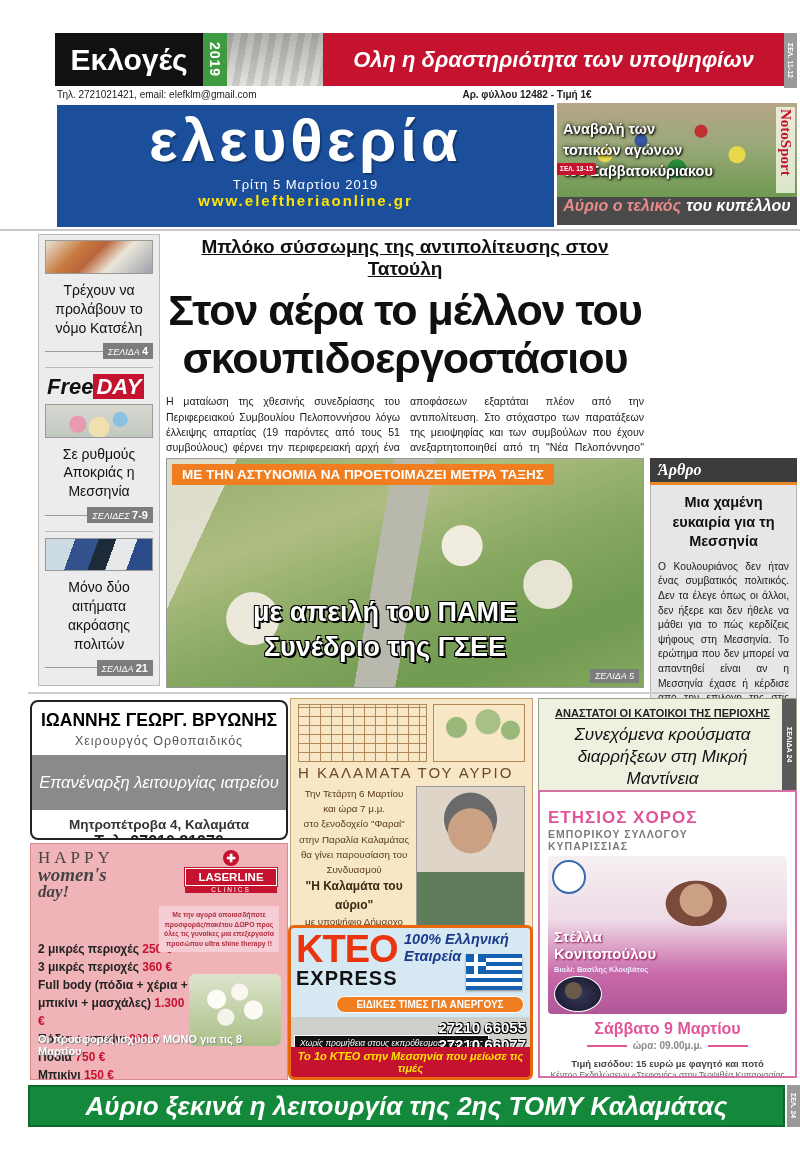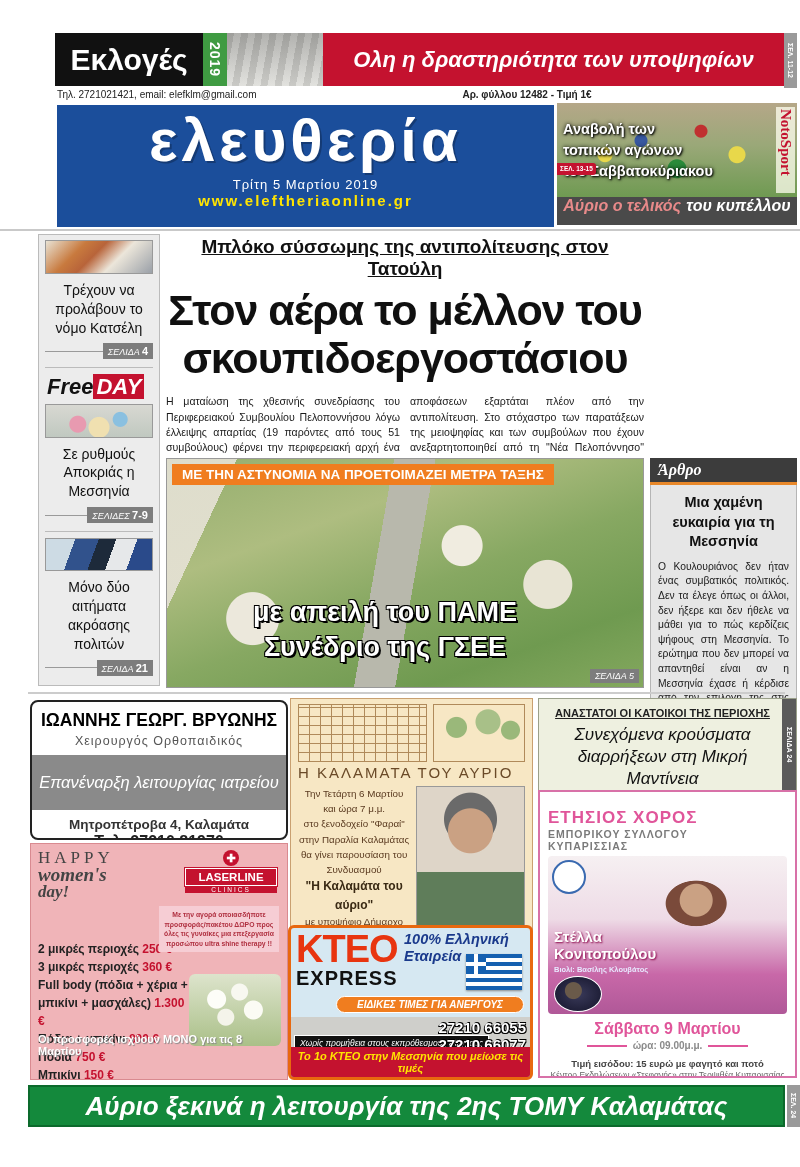--- a/index.html
+++ b/index.html
@@ -175,21 +175,21 @@
   
   .ad-kteo { position:absolute; left:288px; top:925px; width:245px; height:155px; background:#d6e8f2; border:3px solid #e8680f; border-radius:6px; overflow:hidden; }
   .kt-top { display:flex; padding:3px 5px 0; }
   .kt-brand { width:108px; }
   .kt-brand-1 { color:#e83510; font-size:38px; font-weight:bold; line-height:.95; letter-spacing:-1px; }
   .kt-brand-2 { color:#111; font-size:20px; font-weight:bold; letter-spacing:1px; }
   .kt-claim { flex:1; color:#1a3a8c; font-size:14.5px; font-weight:bold; font-style:italic; line-height:1.15; }
   .kt-flag { position:absolute; right:8px; top:26px; width:56px; height:36px; background:repeating-linear-gradient(180deg,#1560b0 0 4px,#fff 4px 8px); box-shadow:0 1px 2px #888; }
   .kt-flag::before { content:""; position:absolute; left:0; top:0; width:20px; height:20px; background:#1560b0; }
   .kt-flag::after { content:""; position:absolute; left:0; top:0; width:20px; height:20px; background:linear-gradient(90deg, transparent 8px, #fff 8px 12px, transparent 12px), linear-gradient(180deg, transparent 8px, #fff 8px 12px, transparent 12px); }
-  .kt-pill { margin:6px 6px 0 auto; width:188px; background:#f07d1f; border:1px solid #fff; color:#fff; font-size:10px; font-weight:bold; font-style:italic; text-align:center; border-radius:9px; padding:2px 0; }
+  .kt-pill { margin:6px 6px 0 auto; width:188px; background:#f07d1f; border:1px solid #fff; color:#fff; font-size:10px; font-weight:bold; text-align:center; border-radius:9px; padding:2px 0; }
   .kt-mid { position:relative; height:62px; margin-top:4px; background:linear-gradient(180deg,#cfcfcb 0 55%, #8f948f 55% 100%); }
   .kt-bar { position:absolute; left:3px; top:18px; background:#111; color:#fff; font-size:8.5px; font-style:italic; padding:2px 5px; border:1px solid #fff; }
   .kt-phones { position:absolute; right:4px; top:2px; text-align:right; color:#fff; font-weight:bold; font-size:15px; line-height:1.15; text-shadow:1px 1px 0 #000, -1px 1px 0 #000, 1px -1px 0 #000; }
   .kt-site { color:#ffe400; font-size:9.5px; text-shadow:1px 1px 0 #000; }
   .kt-bottom { position:absolute; left:0; right:0; bottom:0; background:#c4122f; color:#ffe400; font-size:11px; font-weight:bold; font-style:italic; text-align:center; padding:3px 0; }
 
   
   .green-banner { position:absolute; left:28px; top:1085px; width:757px; height:42px; background:#14893c; border:2px solid #0c6a2c; display:flex; align-items:center; justify-content:center; }
   .green-banner span { color:#fff; font-size:26px; font-weight:bold; font-style:italic; }
   .green-tab { position:absolute; right:0; top:1085px; width:13px; height:42px; background:#9a9a9a; color:#fff; font-size:7px; font-weight:bold; display:flex; align-items:center; justify-content:center; }

